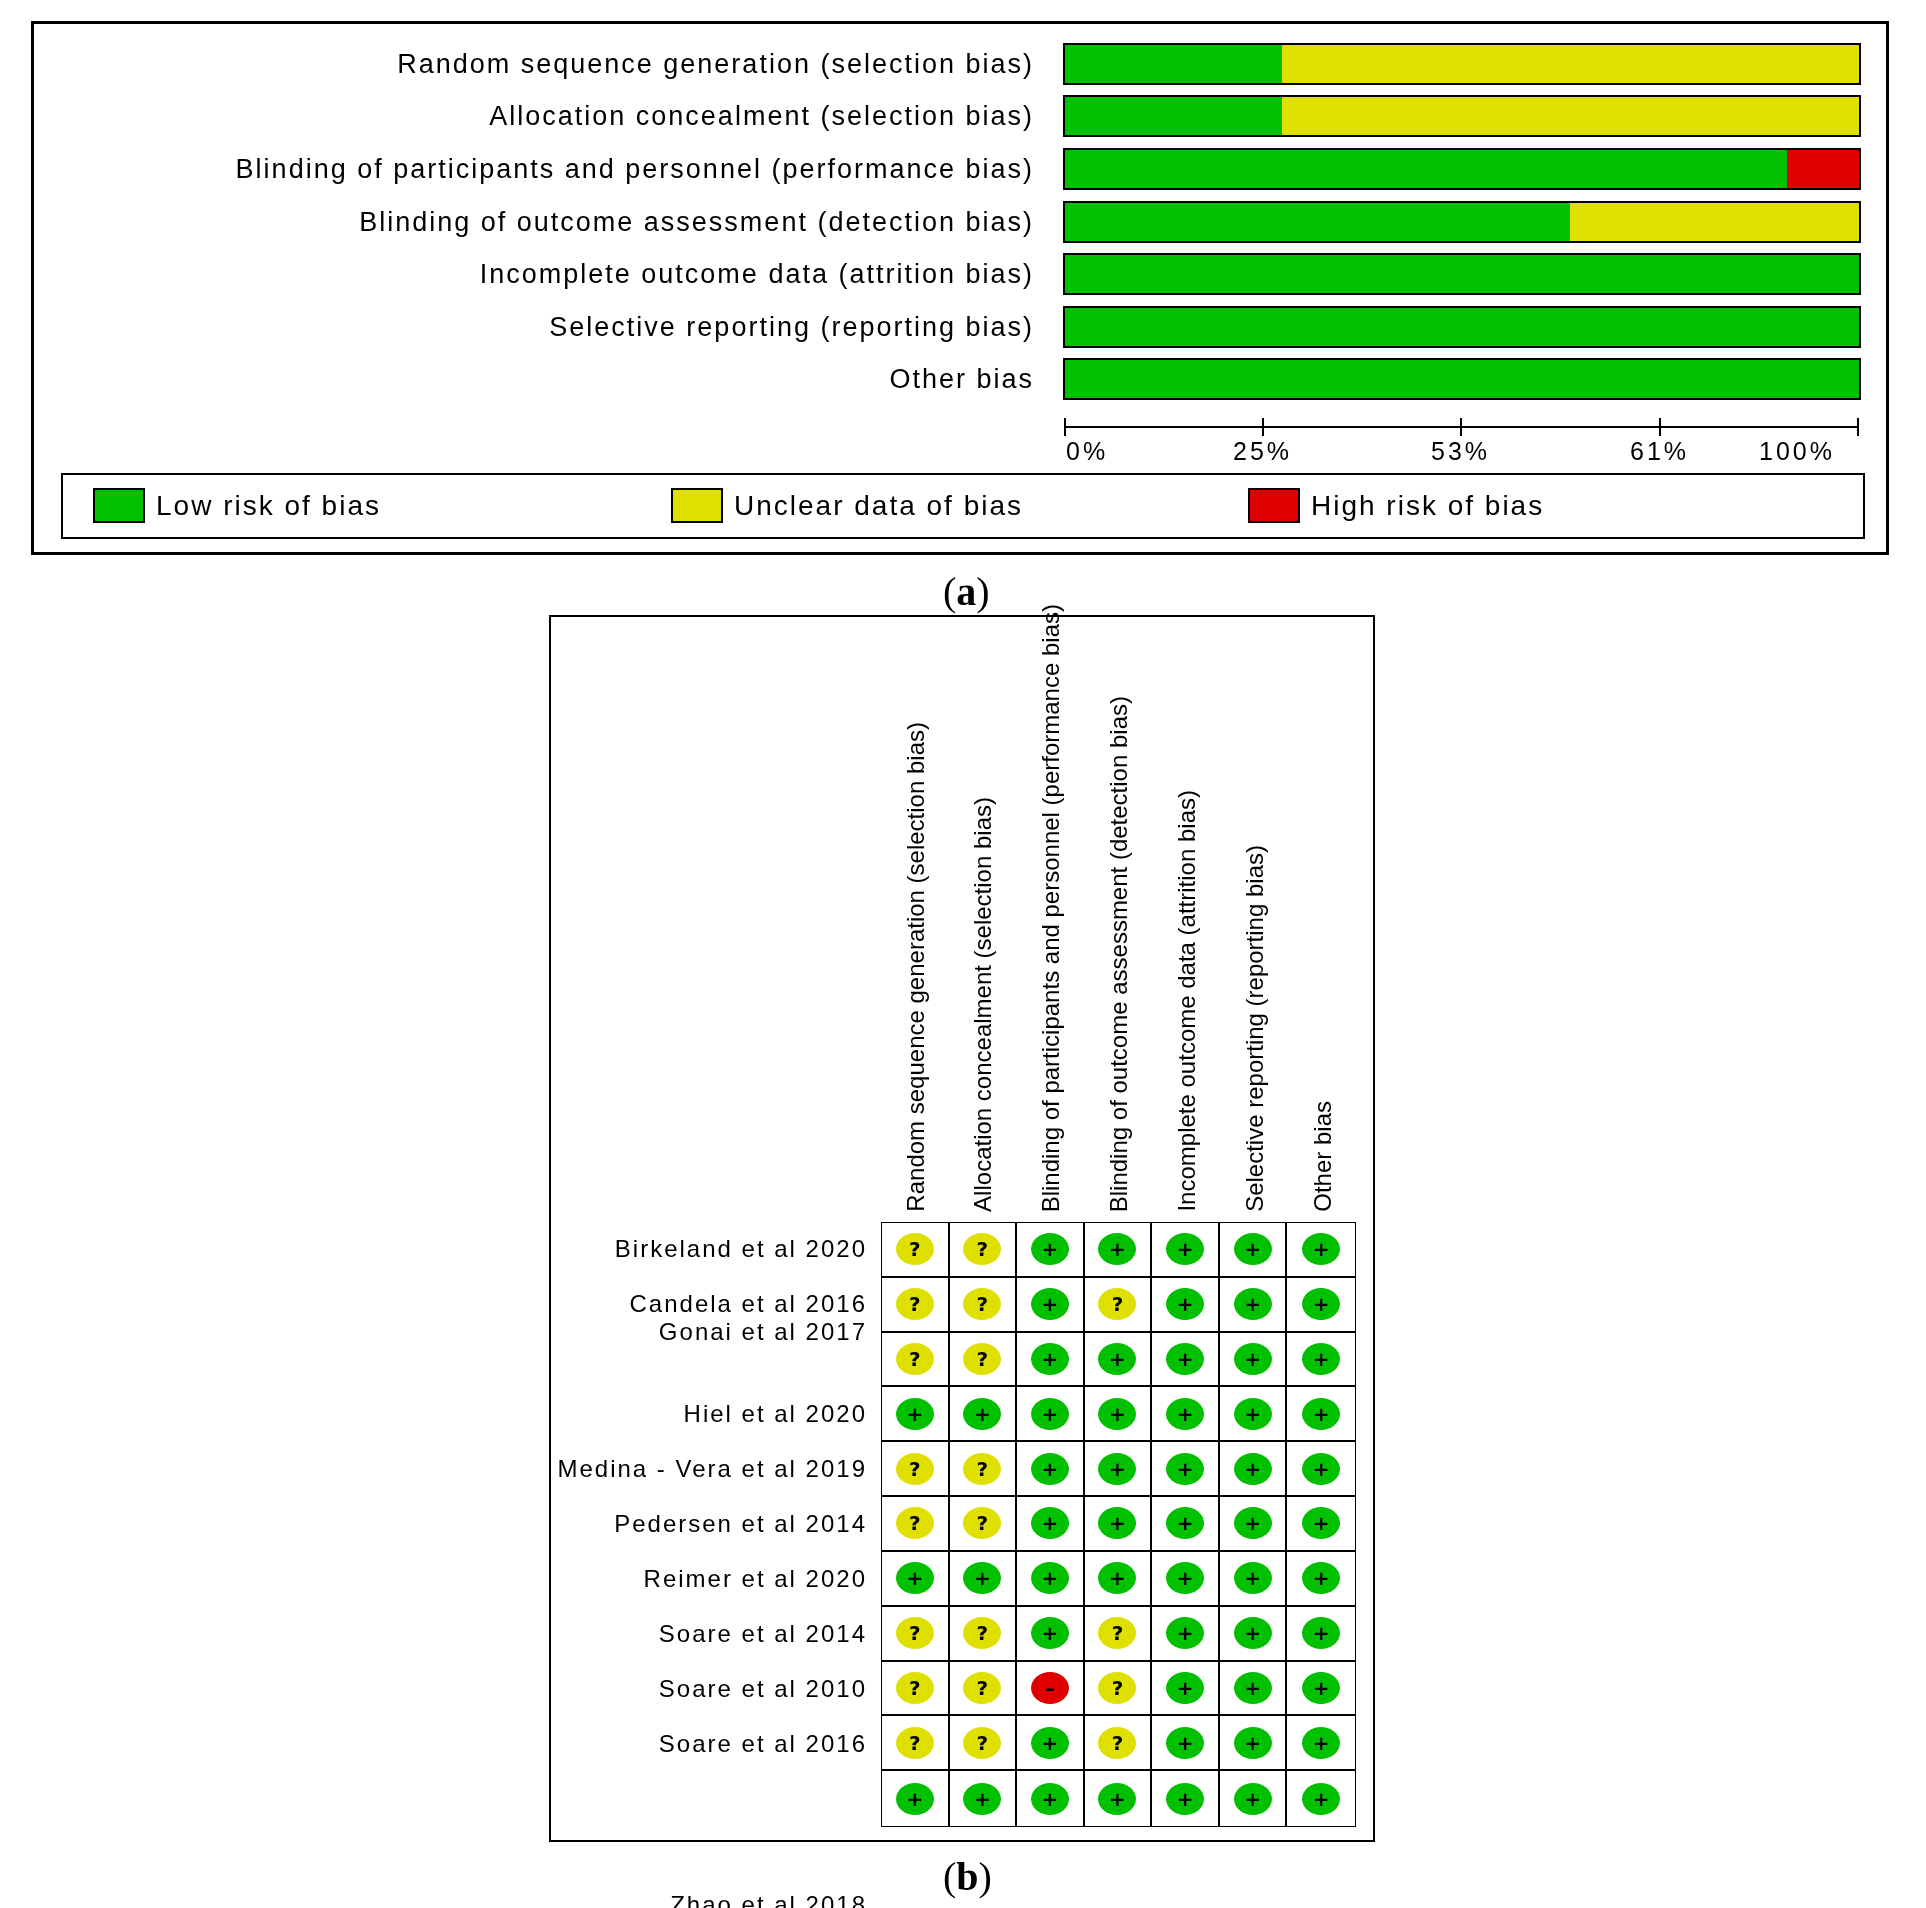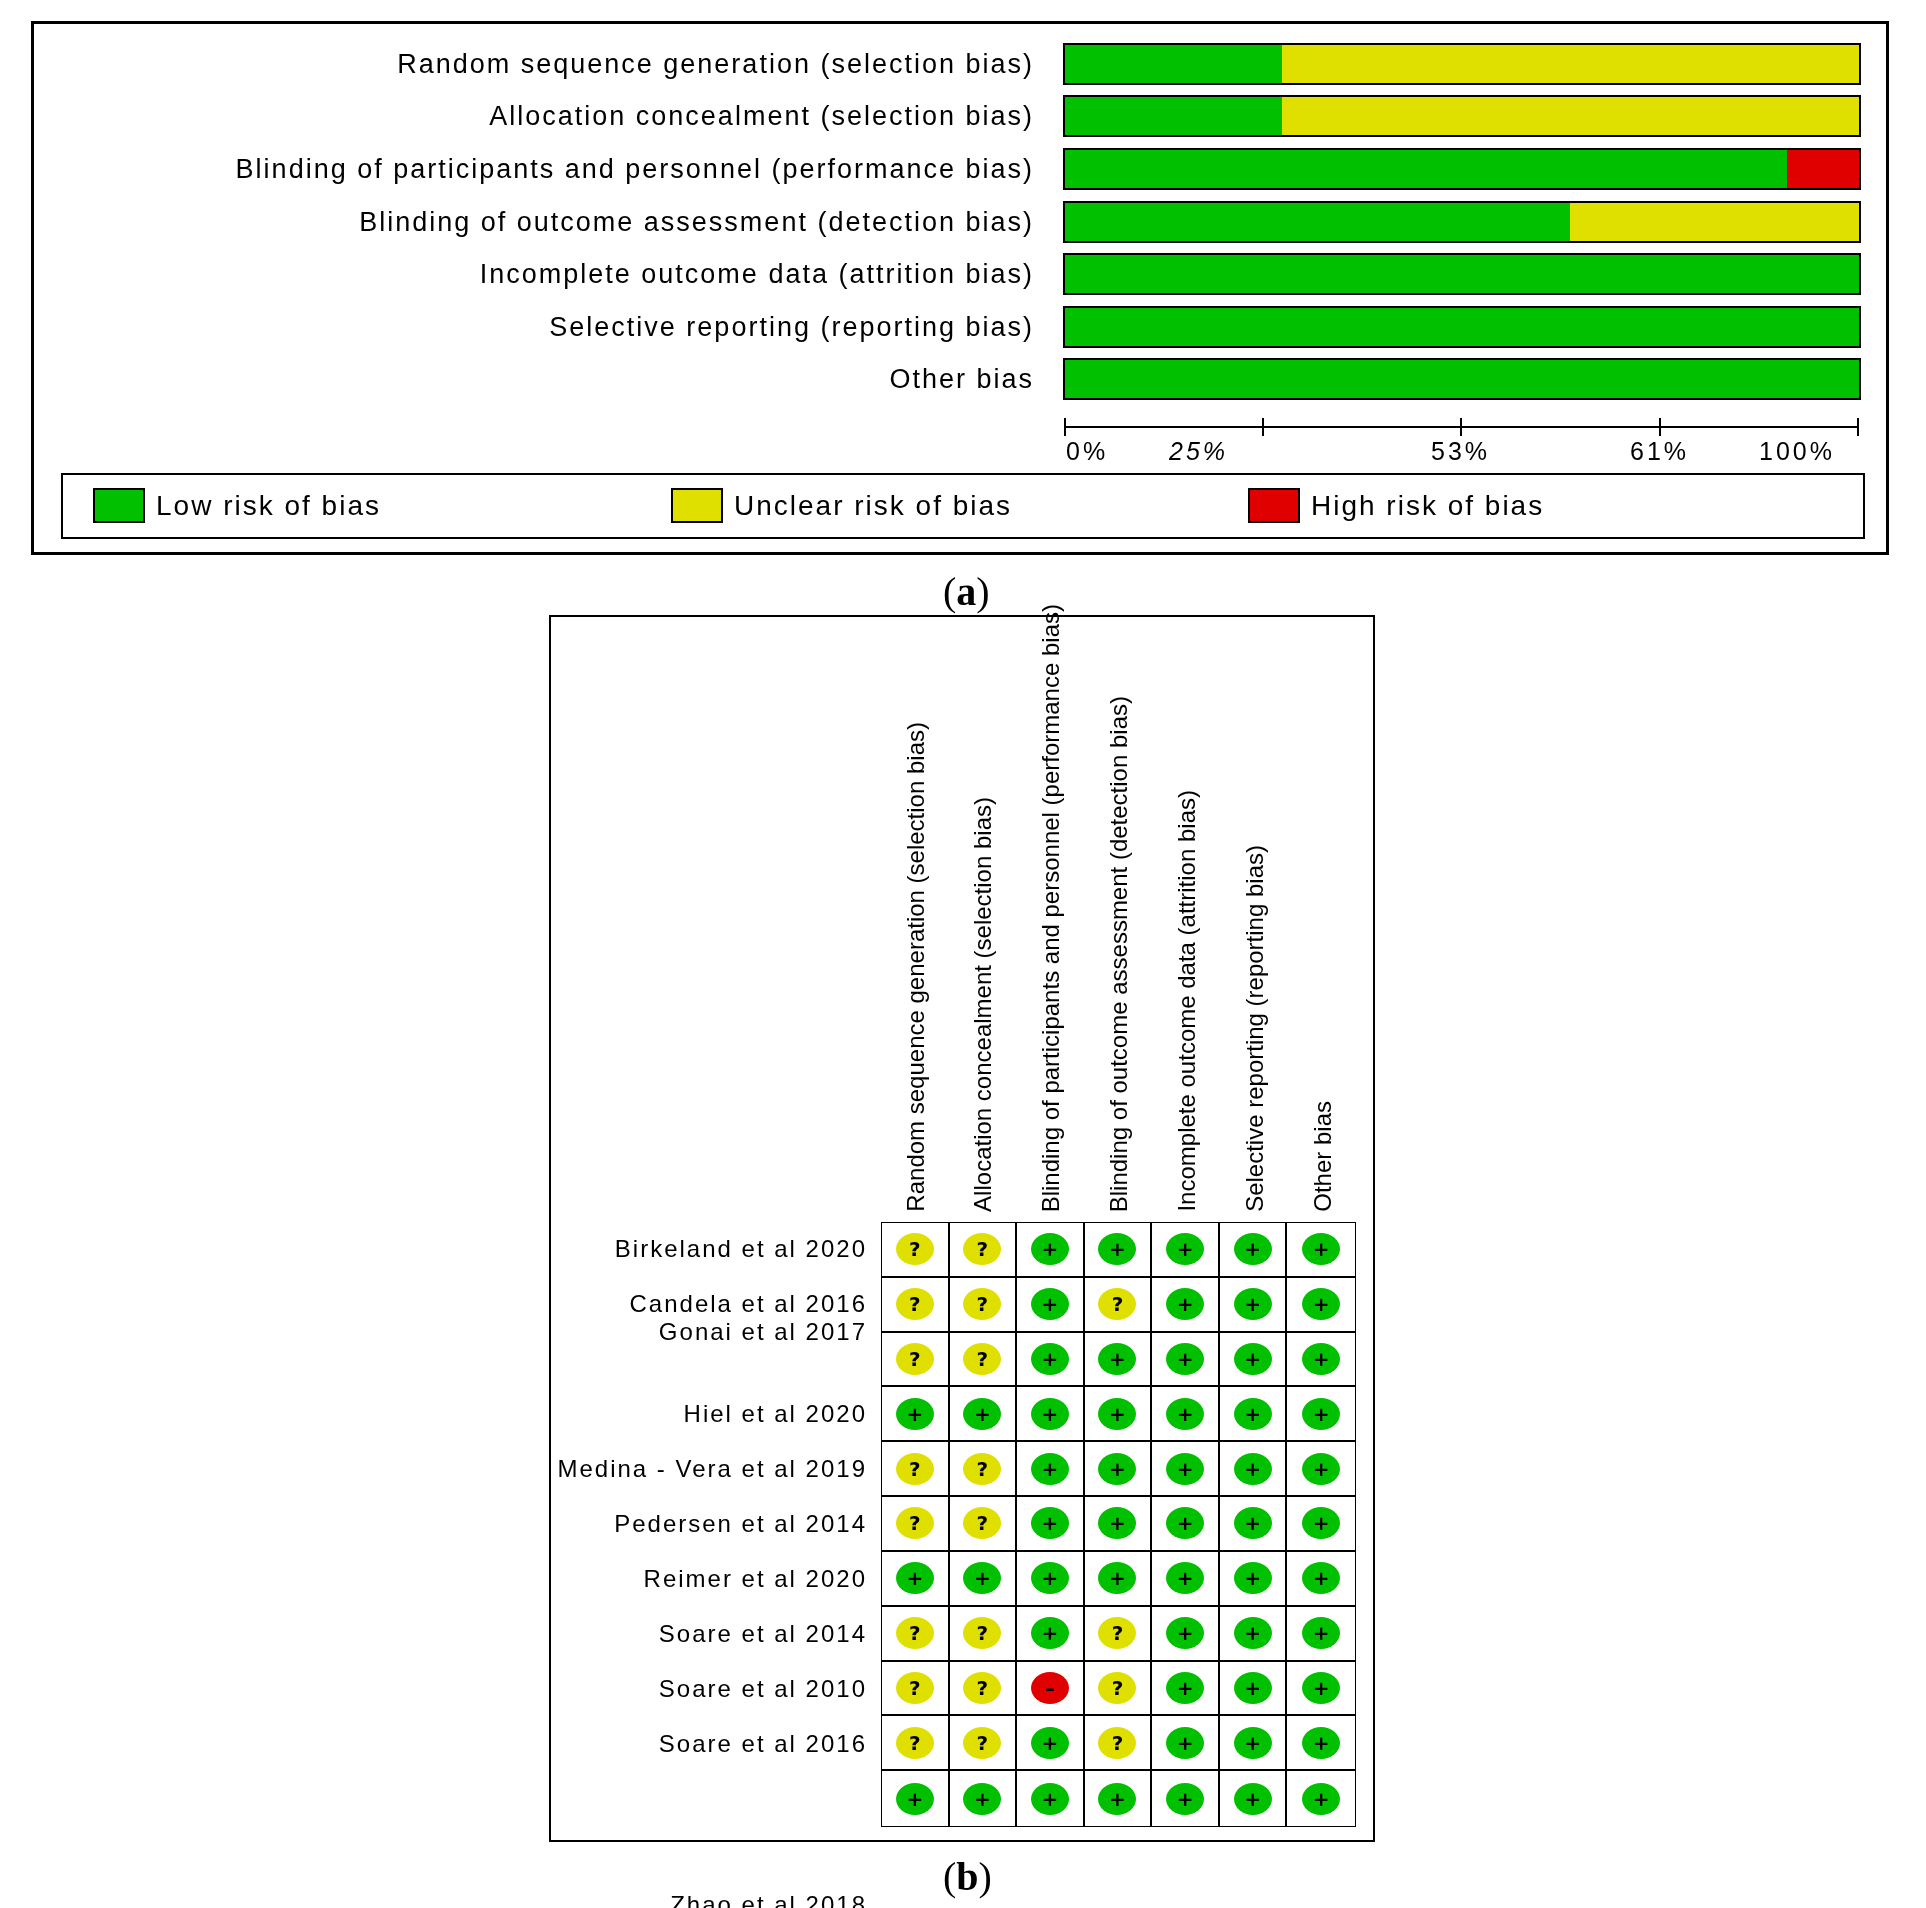--- a/index.html
+++ b/index.html
@@ -78,35 +78,35 @@
     <div class="bar" style="top: 358px;">
       <div class="seg" style="width: 100%; background: rgb(0, 192, 0);"></div>
     </div>
   </div>
 
 <div class="axis-line"></div>
 <div id="ticks">
     <div class="tick" style="left: 1064px;"></div>
     <div class="tick-label" style="left: 1066px;">0%</div>
     <div class="tick" style="left: 1262px;"></div>
-    <div class="tick-label" style="left: 1169px; font-style: italic;">25%</div>
+    <div class="tick-label" style="left: 1233px;">25%</div>
     <div class="tick" style="left: 1460px;"></div>
     <div class="tick-label" style="left: 1431px;">53%</div>
     <div class="tick" style="left: 1659px;"></div>
     <div class="tick-label" style="left: 1630px;">61%</div>
     <div class="tick" style="left: 1857px;"></div>
     <div class="tick-label" style="left: 1759px;">100%</div>
   </div>
 
 <div id="legend" class="abs"></div>
 <div id="legend-items">
     <div class="legend-swatch" style="left: 93px; background: rgb(0, 192, 0);"></div>
     <div class="legend-text" style="left: 156px;">Low risk of bias</div>
     <div class="legend-swatch" style="left: 671px; background: rgb(224, 224, 0);"></div>
-    <div class="legend-text" style="left: 734px;">Unclear risk of bias</div>
+    <div class="legend-text" style="left: 734px;">Unclear data of bias</div>
     <div class="legend-swatch" style="left: 1248px; background: rgb(224, 0, 0);"></div>
     <div class="legend-text" style="left: 1311px;">High risk of bias</div>
   </div>
 
 <div class="caption" style="left:943px; top:569px;"><span>(</span><b>a</b><span>)</span></div>
 
 <div id="panel-b" class="abs"></div>
 
 <div id="col-headers">
     <div class="col-header" style="left: 903px;">Random sequence generation (selection bias)</div>

